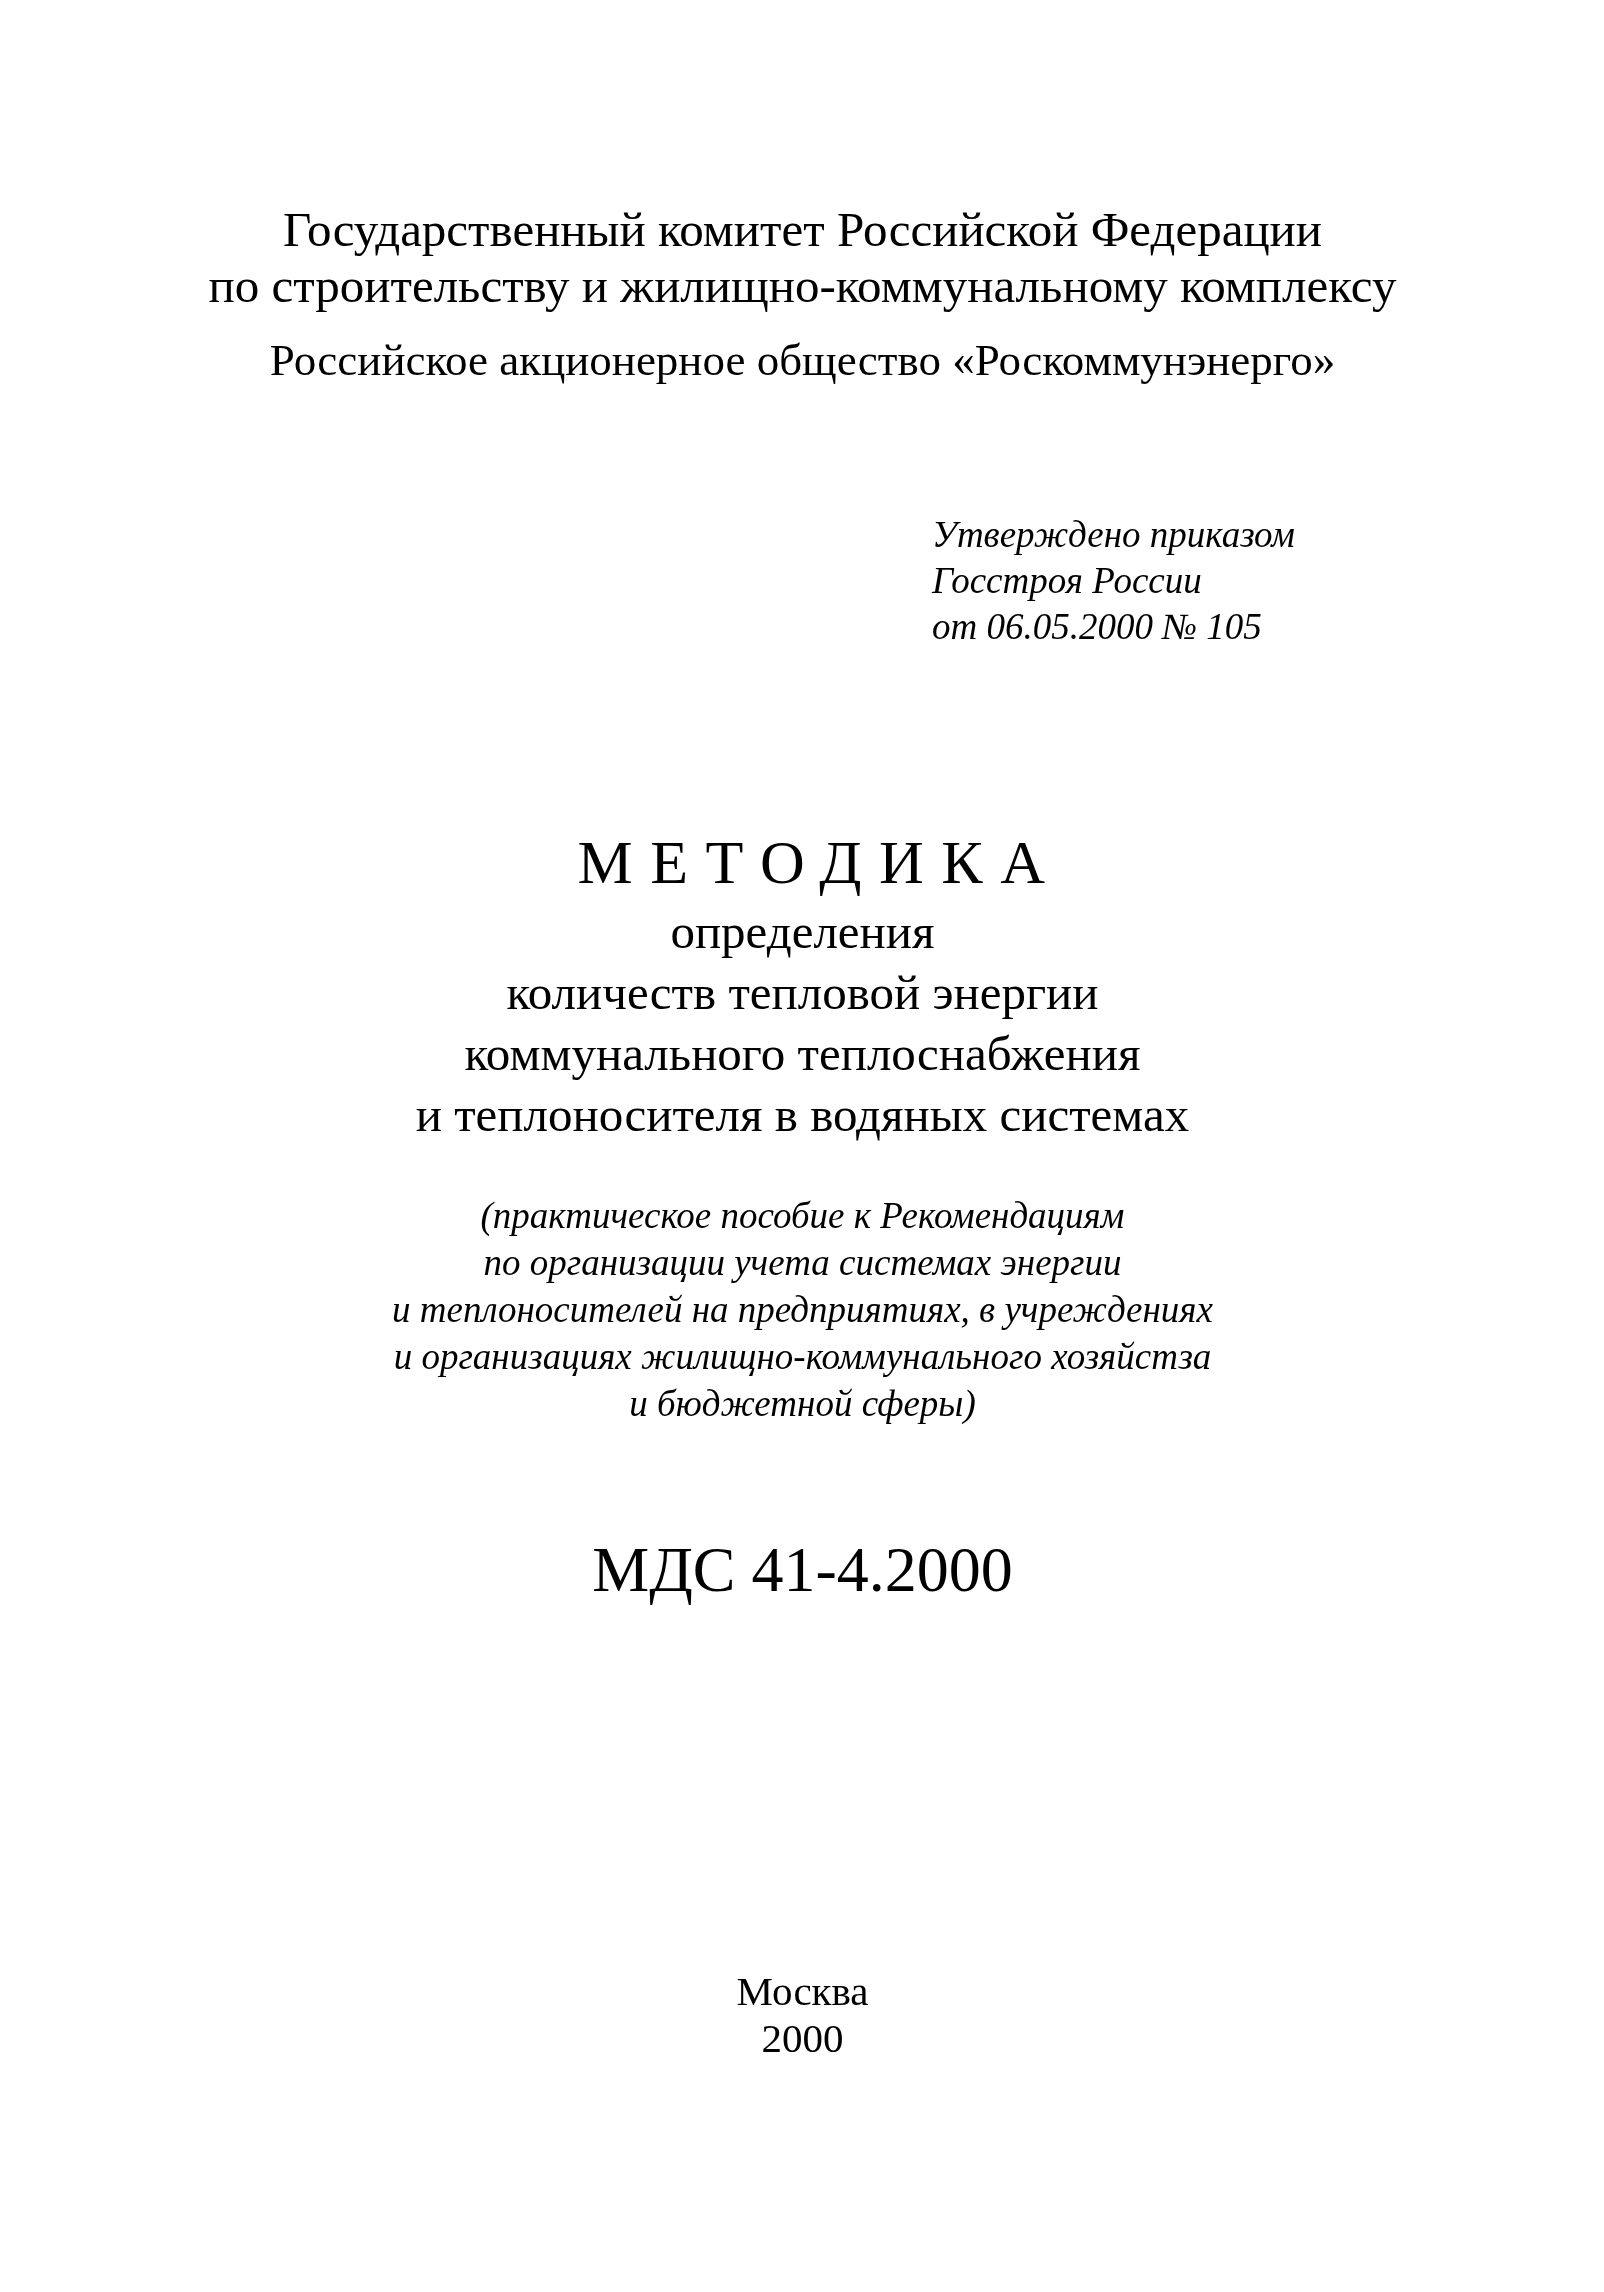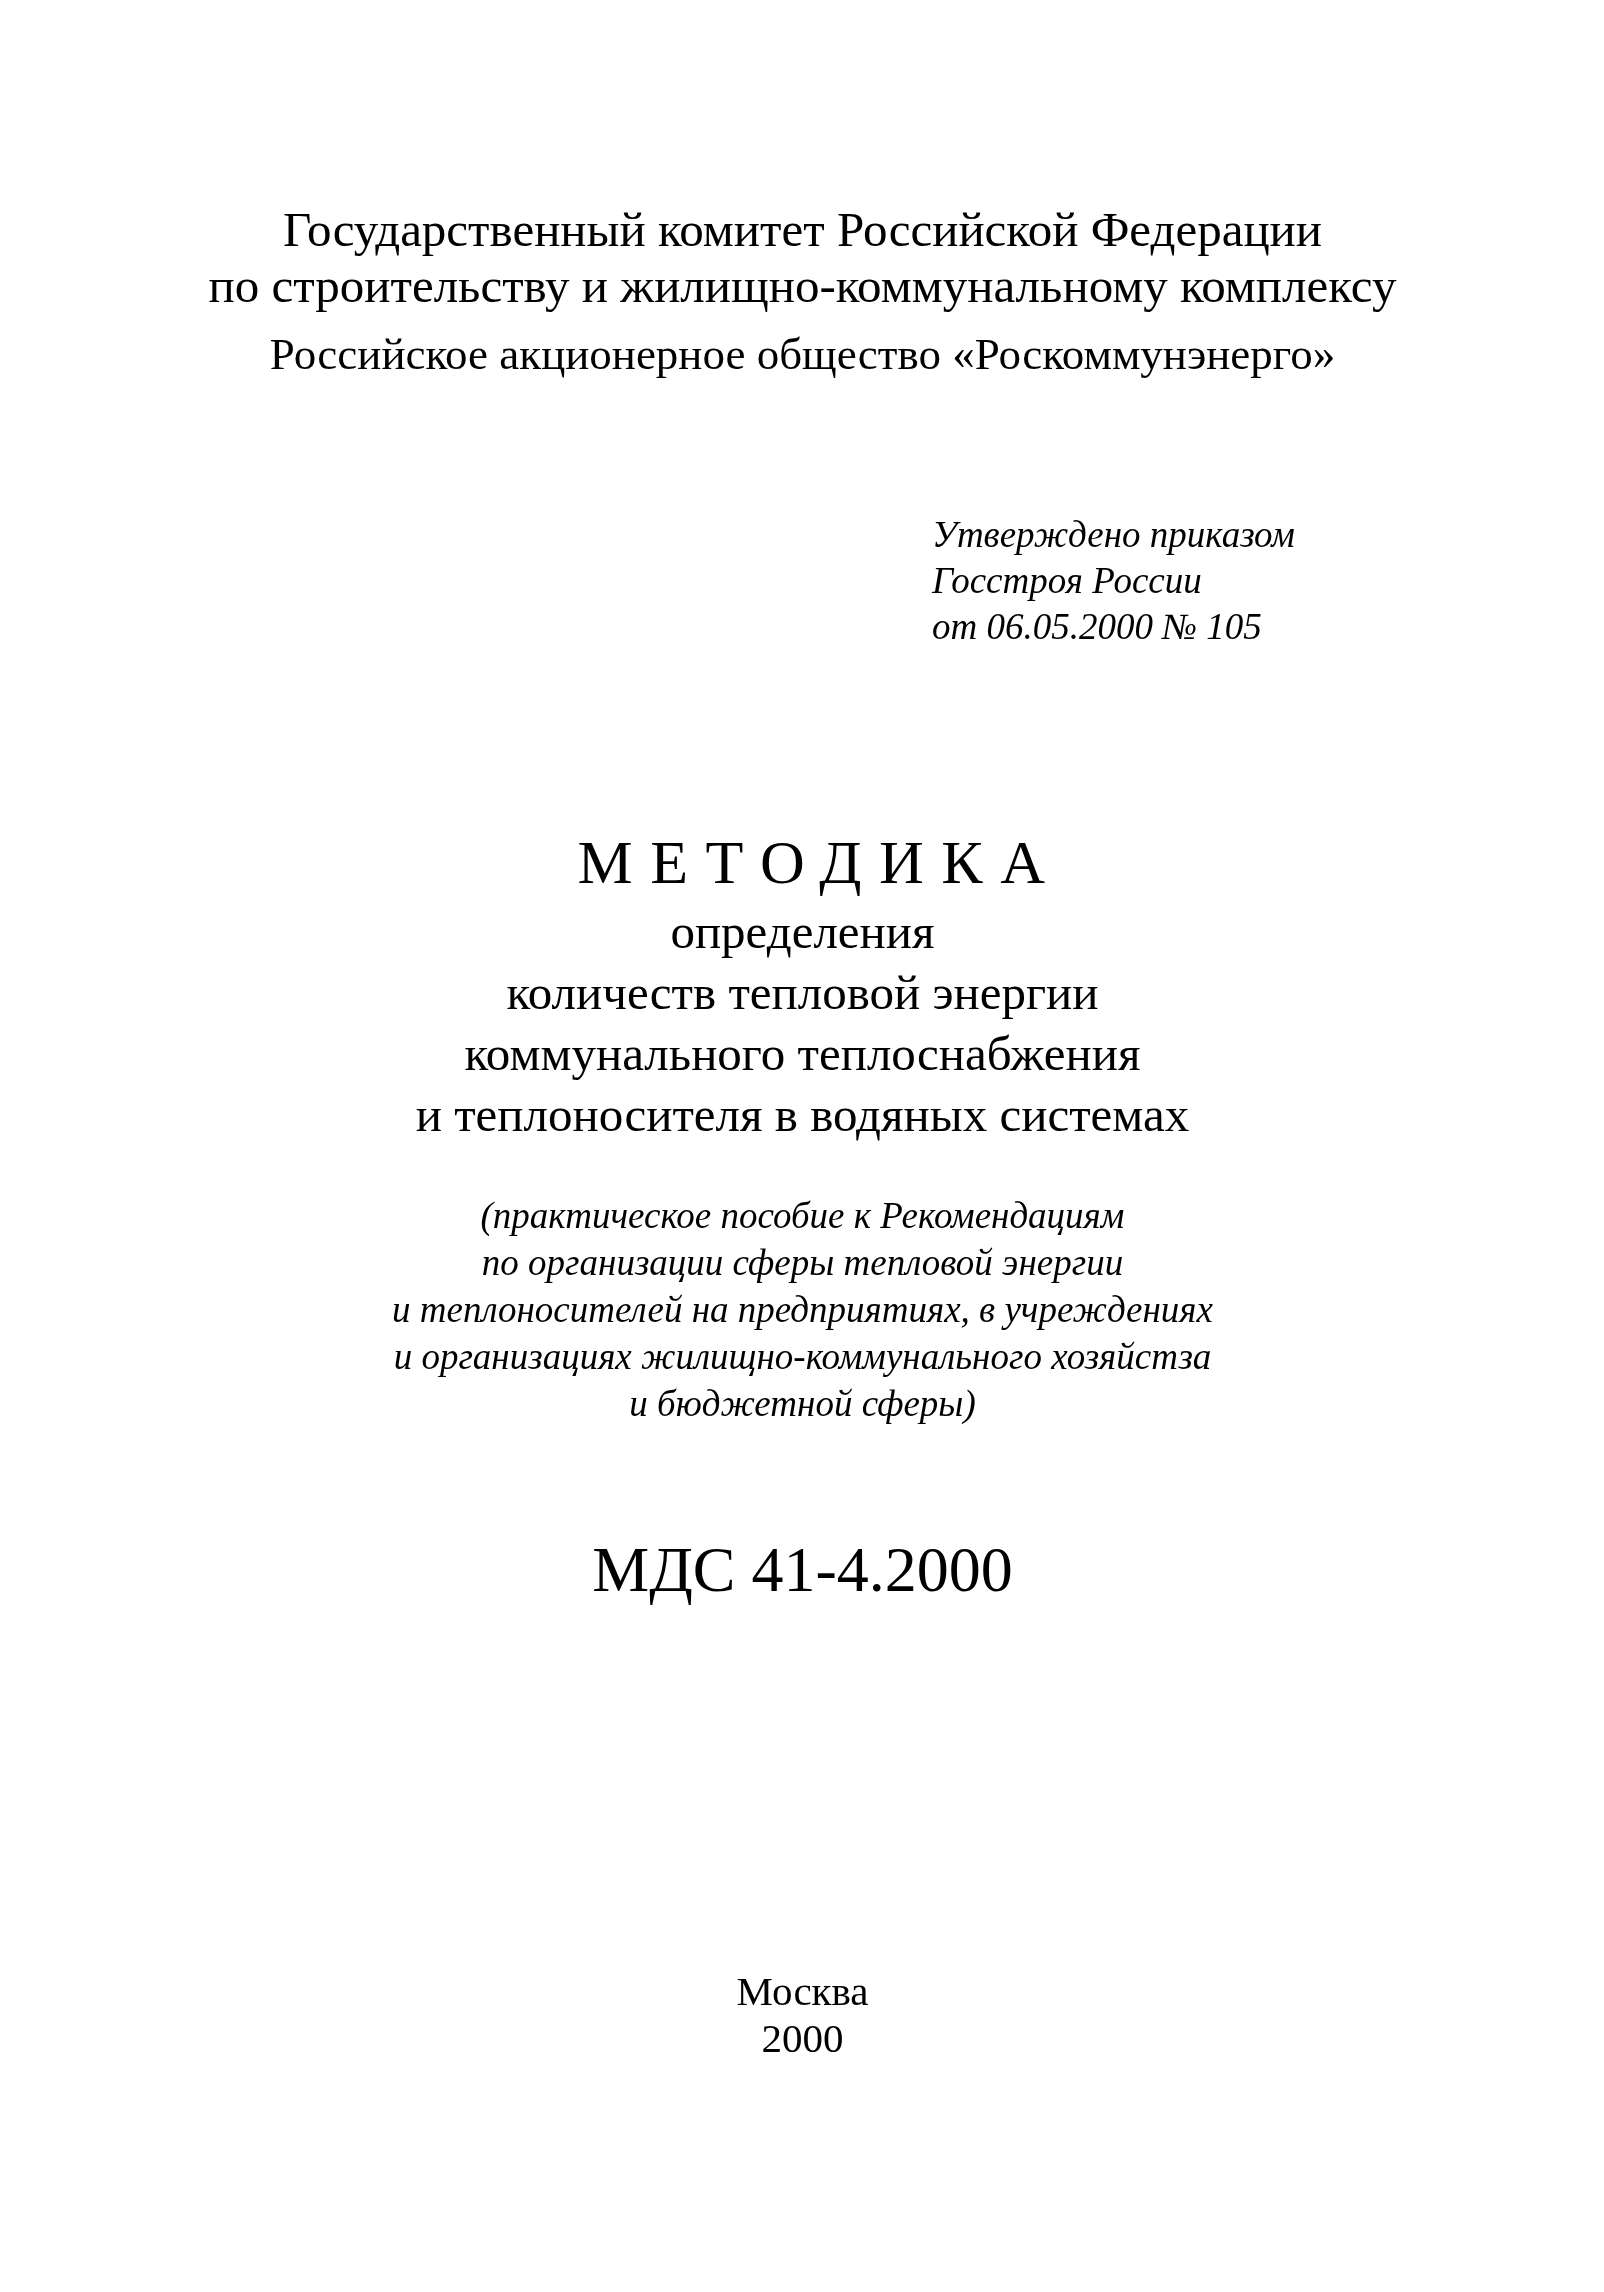--- a/index.html
+++ b/index.html
@@ -32,21 +32,21 @@
     top: 202px;
   }
   .header .line {
     font-size: 49px;
     line-height: 56px;
     display: block;
     white-space: nowrap;
   }
   .header .line.l3 {
     font-size: 45px;
-    margin-top: 12px;
+    margin-top: 18px;
   }
   .approval {
     position: absolute;
     left: 932px;
     top: 512px;
     text-align: left;
     font-style: italic;
     font-size: 37px;
     line-height: 46px;
   }
@@ -114,21 +114,21 @@
   <div class="block title-block">
     <span class="title-main">МЕТОДИКА</span>
     <span class="title-sub">определения</span>
     <span class="title-sub">количеств тепловой энергии</span>
     <span class="title-sub">коммунального теплоснабжения</span>
     <span class="title-sub">и теплоносителя в водяных системах</span>
   </div>
 
   <div class="block note-block">
     <span class="note-line">(практическое пособие к Рекомендациям</span>
-    <span class="note-line">по организации сферы тепловой энергии</span>
+    <span class="note-line">по организации учета системах энергии</span>
     <span class="note-line">и теплоносителей на предприятиях, в учреждениях</span>
     <span class="note-line">и организациях жилищно-коммунального хозяйстза</span>
     <span class="note-line">и бюджетной сферы)</span>
   </div>
 
   <div class="block code-block">
     <span class="code">МДС 41-4.2000</span>
   </div>
 
   <div class="block footer">

